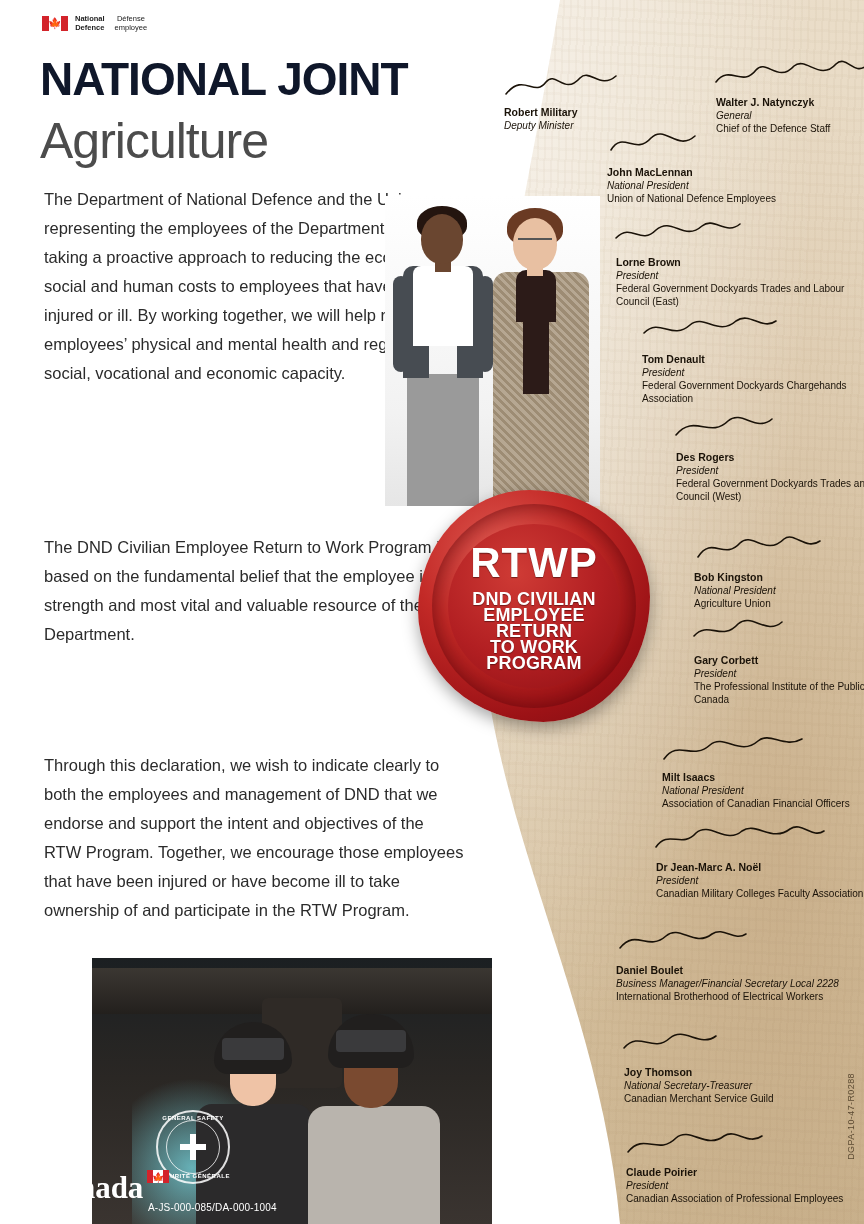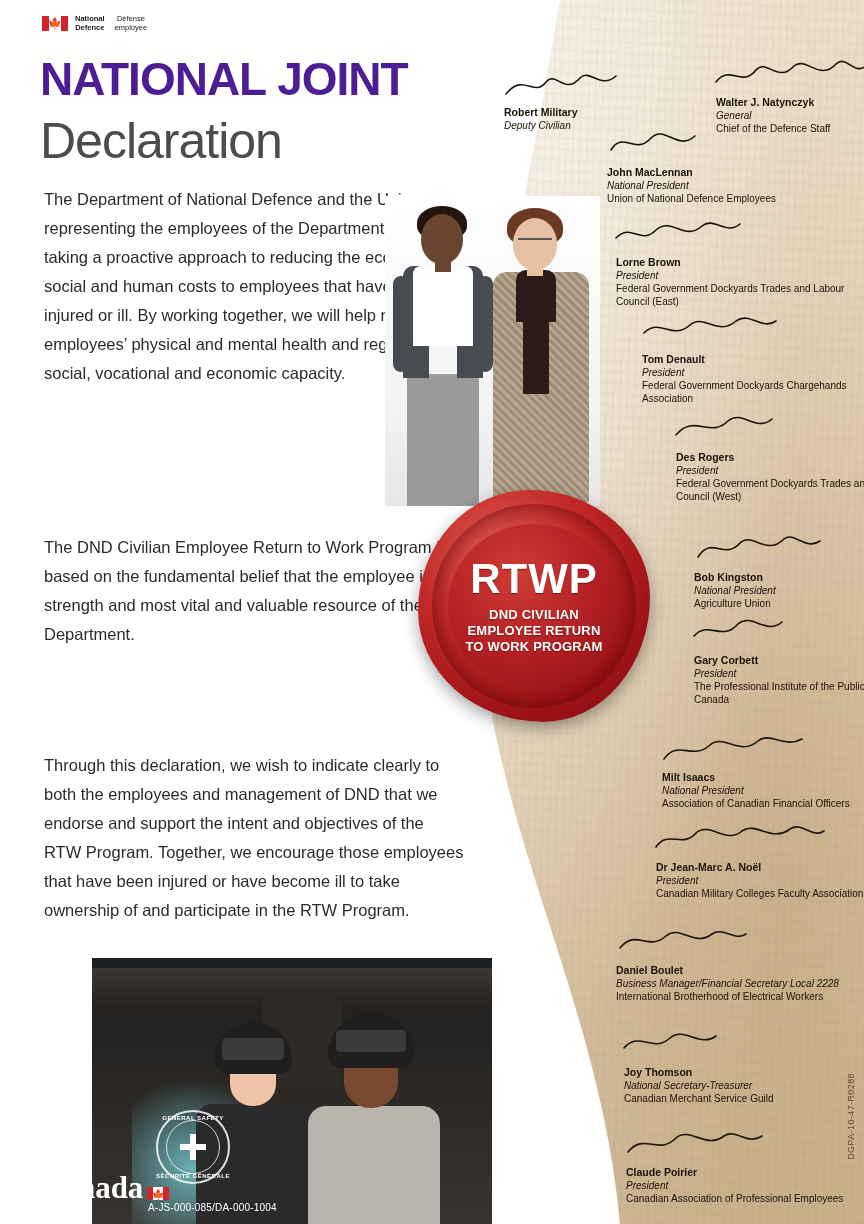--- a/index.html
+++ b/index.html
@@ -78,21 +78,21 @@
   }
   .dnd-text i { font-style: normal; font-weight: bold; }
   .dnd-text .fr { font-weight: normal; }
 
   .title-main {
     position: absolute;
     top: 52px; left: 40px;
     font-size: 46px;
     letter-spacing: -1px;
     font-weight: bold;
-    color: #4c1d95;
+    color: #0f172a;
     font-family: "Liberation Sans", sans-serif;
   }
   .title-sub {
     position: absolute;
     top: 112px; left: 40px;
     font-size: 50px;
     color: #4c4c4c;
     font-weight: normal;
     letter-spacing: -1px;
   }
@@ -176,21 +176,21 @@
   .medallion .ring-text { position:absolute; width:74px; height:74px; }
   .medallion .ring-text span { position:absolute; left:0; right:0; text-align:center; font-size:6px; letter-spacing:.5px; font-weight:bold; }
   .medallion .ring-text .t { top:5px; }
   .medallion .ring-text .b { bottom:5px; }
 
   
   .canada-wordmark {
     position: absolute; left: 40px; bottom: 18px;
     font-family: "Liberation Serif", serif;
     font-size: 31px; font-weight: bold; color:#ffffff;
-    display:flex; align-items:flex-end; gap:4px;
+    display:flex; gap:4px;
   }
   .canada-wordmark .flag2 {
     width: 22px; height: 13px; background:#fff; position: relative; margin-bottom: 6px;
   }
   .canada-wordmark .flag2:before, .canada-wordmark .flag2:after {
     content:""; position:absolute; top:0; bottom:0; width:6px; background:#d3242b;
   }
   .canada-wordmark .flag2:before { left:0; }
   .canada-wordmark .flag2:after { right:0; }
   .canada-wordmark .flag2 i { position:absolute; left:50%; top:50%; transform:translate(-50%,-50%); color:#d3242b; font-size:10px; font-style:normal;}
@@ -224,21 +224,21 @@
     background: radial-gradient(circle at 40% 30%, #cf3b35 0%, #b21f22 55%, #8e1014 100%);
     display:flex; flex-direction:column; align-items:center; justify-content:center;
     color:#ffffff; text-align:center;
   }
   .seal .rtwp {
     font-size: 42px; font-weight: bold; letter-spacing:1px;
     text-shadow: 0 1px 1px rgba(0,0,0,.45);
     line-height: 44px;
   }
   .seal .sub {
-    margin-top: 6px; font-size: 13px; font-weight: bold; line-height: 16px;
+    margin-top: 6px; font-size: 18px; font-weight: bold; line-height: 16px;
     letter-spacing:.2px;
     text-shadow: 0 1px 1px rgba(0,0,0,.4);
   }
 
   
   .signatories {
     position: absolute;
     top: 28px; right: 0;
     width: 420px; height: 1196px;
   }
@@ -288,21 +288,21 @@
           <span>Defence</span>
         </i>
         <i class="fr">
           <span>Défense</span><br>
           <span>employee</span>
         </i>
       </span>
     </div>
 
     <div class="title-main">NATIONAL JOINT</div>
-    <div class="title-sub">Declaration</div>
+    <div class="title-sub">Agriculture</div>
 
     <div class="body-text para-1">The Department of National Defence and the Unions representing the employees of the Department believe in taking a proactive approach to reducing the economic, social and human costs to employees that have become injured or ill. By working together, we will help restore the employees’ physical and mental health and regain their social, vocational and economic capacity.</div>
     <div class="body-text para-2">The DND Civilian Employee Return to Work Program is based on the fundamental belief that the employee is the strength and most vital and valuable resource of the Department.</div>
     <div class="body-text para-3">Through this declaration, we wish to indicate clearly to both the employees and management of DND that we endorse and support the intent and objectives of the RTW Program. Together, we encourage those employees that have been injured or have become ill to take ownership of and participate in the RTW Program.</div>
 
     <div class="photo-women">
       <div class="bg"></div>
       <div class="w1-pants"></div>
         <div class="w1-arm-l"></div>
         <div class="w1-arm-r"></div>
@@ -367,21 +367,21 @@
   </div>
 
   <div class="signatories">
       <div class="sig" style="top: 40px; left: 60px;">
         <div class="ink">
           <svg width="180" height="36" viewBox="0 0 180 36">
             <path d="M2,26 C20,4 30,30 42,14 C52,2 60,28 76,10 C86,0 96,22 112,8" fill="none" stroke="#1a1208" stroke-width="1.6" stroke-linecap="round"></path>
           </svg>
         </div>
         <div class="name">Robert Military</div>
-        <div class="role">Deputy Civilian</div>
+        <div class="role">Deputy Minister</div>
       </div>
       <div class="sig" style="top: 30px; left: 272px;">
         <div class="ink">
           <svg width="180" height="36" viewBox="0 0 180 36">
             <path d="M0,24 C14,6 26,30 40,12 C50,0 62,26 78,8 C90,-2 104,24 120,6 C130,-4 138,18 150,8" fill="none" stroke="#1a1208" stroke-width="1.6" stroke-linecap="round"></path>
           </svg>
         </div>
         <div class="name">Walter J. Natynczyk</div>
         <div class="role">General</div>
         <div class="org">Chief of the Defence Staff</div>

